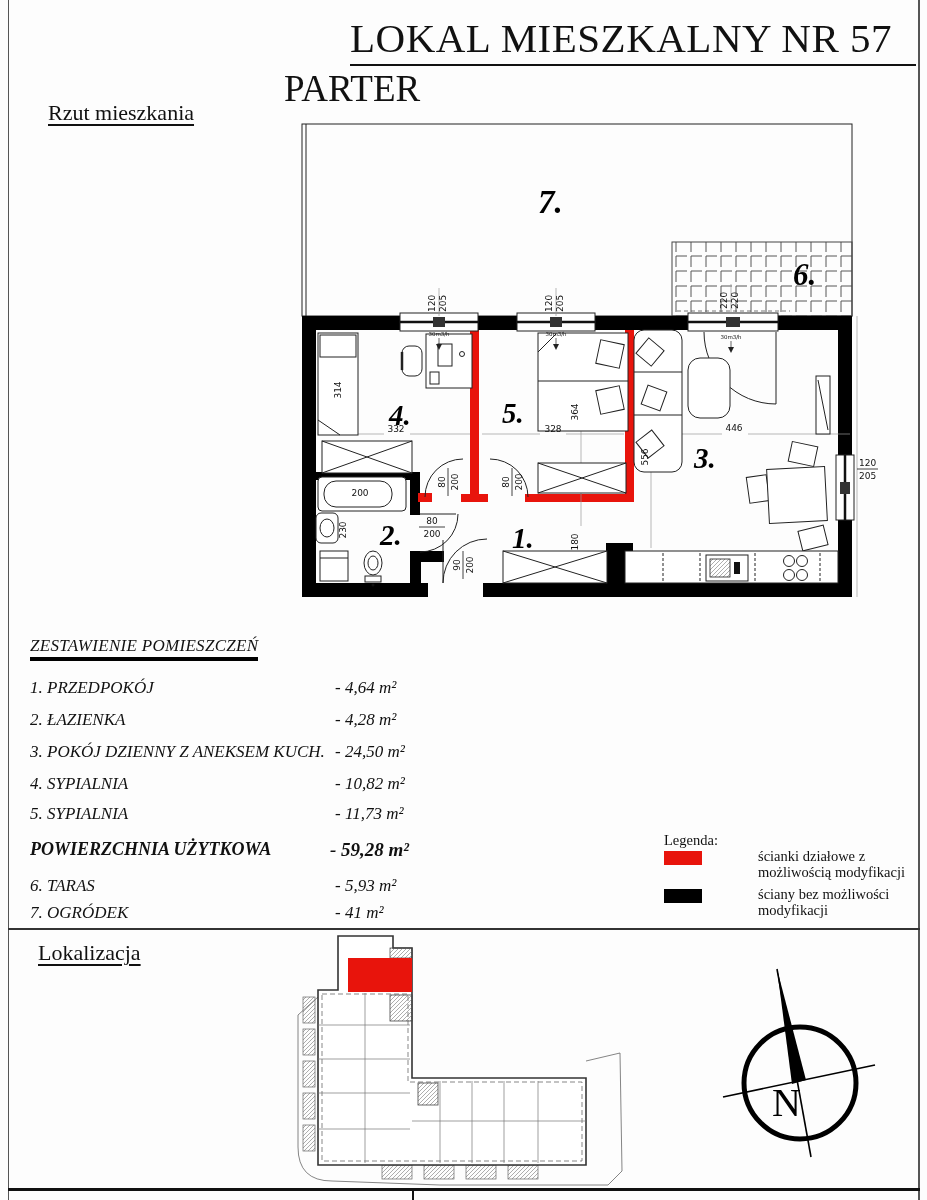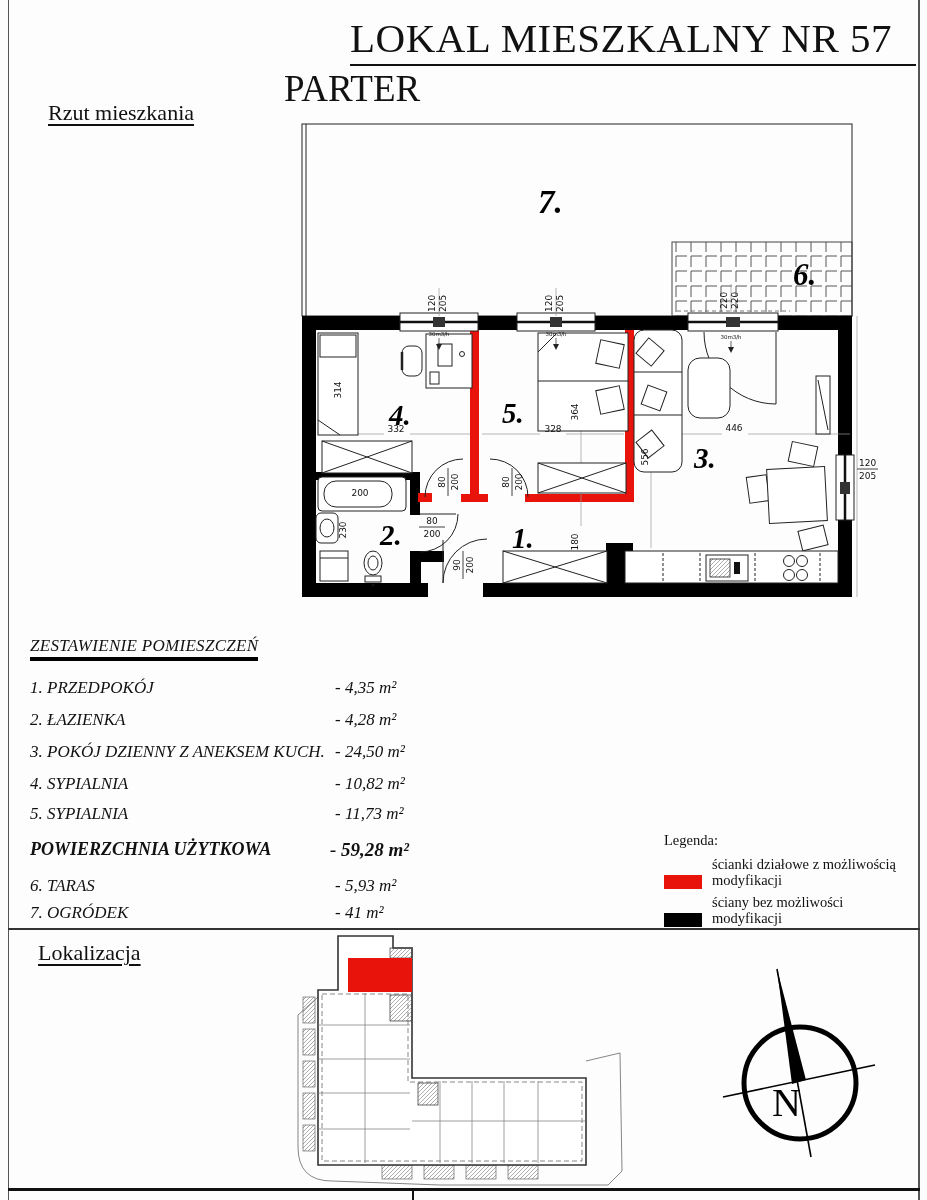--- a/index.html
+++ b/index.html
@@ -25,22 +25,22 @@
   
   .rt{position:absolute;left:30px;top:636px;width:440px;font-style:italic;font-size:17px;}
   .rt .hd{position:absolute;top:0;left:0;font-size:17px;letter-spacing:.3px;border-bottom:4px solid #000000;padding-bottom:1px;}
   .rt .row{position:absolute;left:0;width:440px;white-space:nowrap;}
   .rt .row .a{position:absolute;left:305px;top:0;}
   .rt .tot{font-weight:bold;font-size:18px;}
   .rt .tot .a{font-size:19px;left:300px;}
 
   
   .legend{position:absolute;left:664px;top:832px;width:252px;font-size:14.5px;}
-  .legend .lg-head{margin-bottom:8px;}
-  .legend .li{display:flex;align-items:flex-end;margin-bottom:6px;}
+  .legend .lg-head{margin-bottom:0;}
+  .legend .li{display:flex;align-items:flex-start;margin-bottom:6px;gap:46px;}
   .legend .sw{flex:0 0 38px;margin-right:10px;margin-top:2px;}
   .legend .lt{line-height:1.1;}
 
   
   svg{position:absolute;overflow:visible;}
   .thin{fill:none;stroke:#222;stroke-width:1;}
   .furn{fill:#fff;stroke:#222;stroke-width:1;}
   .lite{stroke:#999;stroke-width:.7;}
   .dimt{font:9px "DejaVu Sans", sans-serif;fill:#111;}
   .dimxs{font:5.5px "DejaVu Sans", sans-serif;fill:#111;}
@@ -329,21 +329,21 @@
   </g>
   <g transform="translate(463 565) rotate(-90)">
     <text class="dimt" text-anchor="middle" y="-3">90</text>
     <line x1="-14" y1="0" x2="14" y2="0" class="frac"></line>
     <text class="dimt" text-anchor="middle" y="10">200</text>
   </g>
 </svg>
 
 <div class="rt">
   <div class="hd">ZESTAWIENIE POMIESZCZEŃ</div>
-  <div class="row" style="top:42px"><span>1. PRZEDPOKÓJ</span><span class="a">- 4,35 m²</span></div>
+  <div class="row" style="top:42px"><span>1. PRZEDPOKÓJ</span><span class="a">- 4,64 m²</span></div>
   <div class="row" style="top:74px"><span>2. ŁAZIENKA</span><span class="a">- 4,28 m²</span></div>
   <div class="row" style="top:106px"><span>3. POKÓJ DZIENNY Z ANEKSEM KUCH.</span><span class="a">- 24,50 m²</span></div>
   <div class="row" style="top:138px"><span>4. SYPIALNIA</span><span class="a">- 10,82 m²</span></div>
   <div class="row" style="top:168px"><span>5. SYPIALNIA</span><span class="a">- 11,73 m²</span></div>
   <div class="row tot" style="top:203px"><span>POWIERZCHNIA UŻYTKOWA</span><span class="a">- 59,28 m²</span></div>
   <div class="row" style="top:240px"><span>6. TARAS</span><span class="a">- 5,93 m²</span></div>
   <div class="row" style="top:267px"><span>7. OGRÓDEK</span><span class="a">- 41 m²</span></div>
 </div>
 
 <div class="legend">

